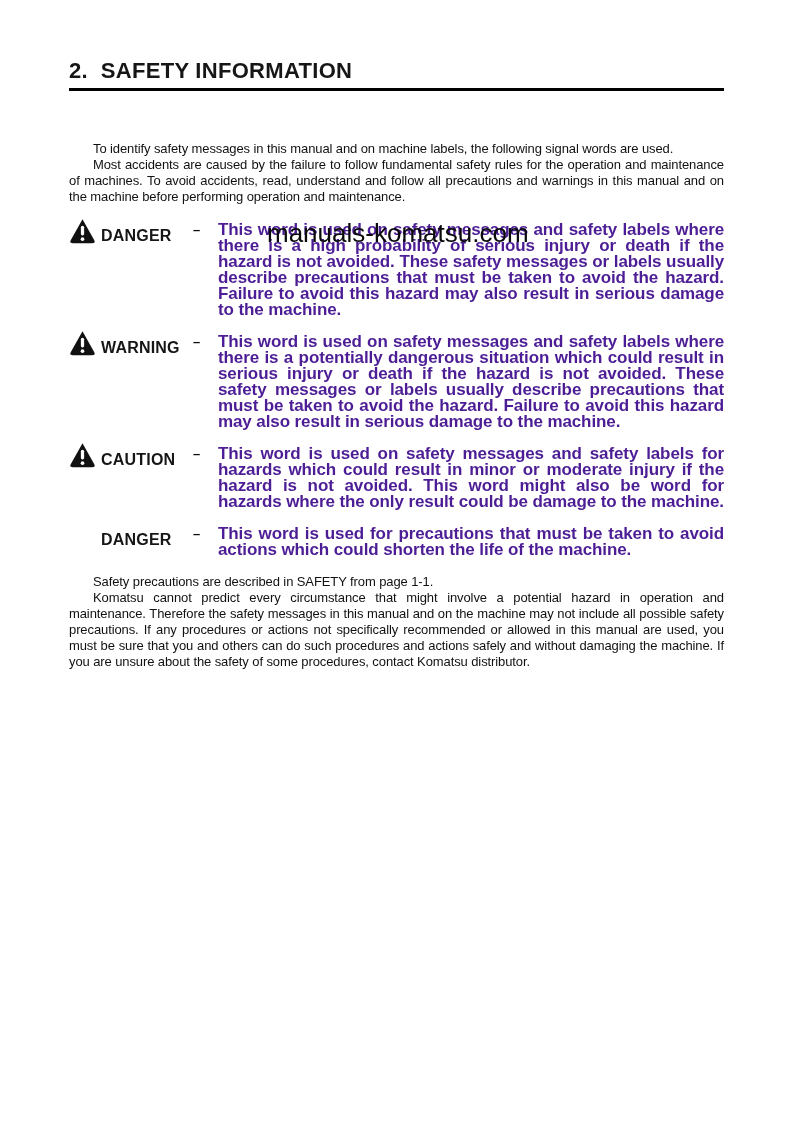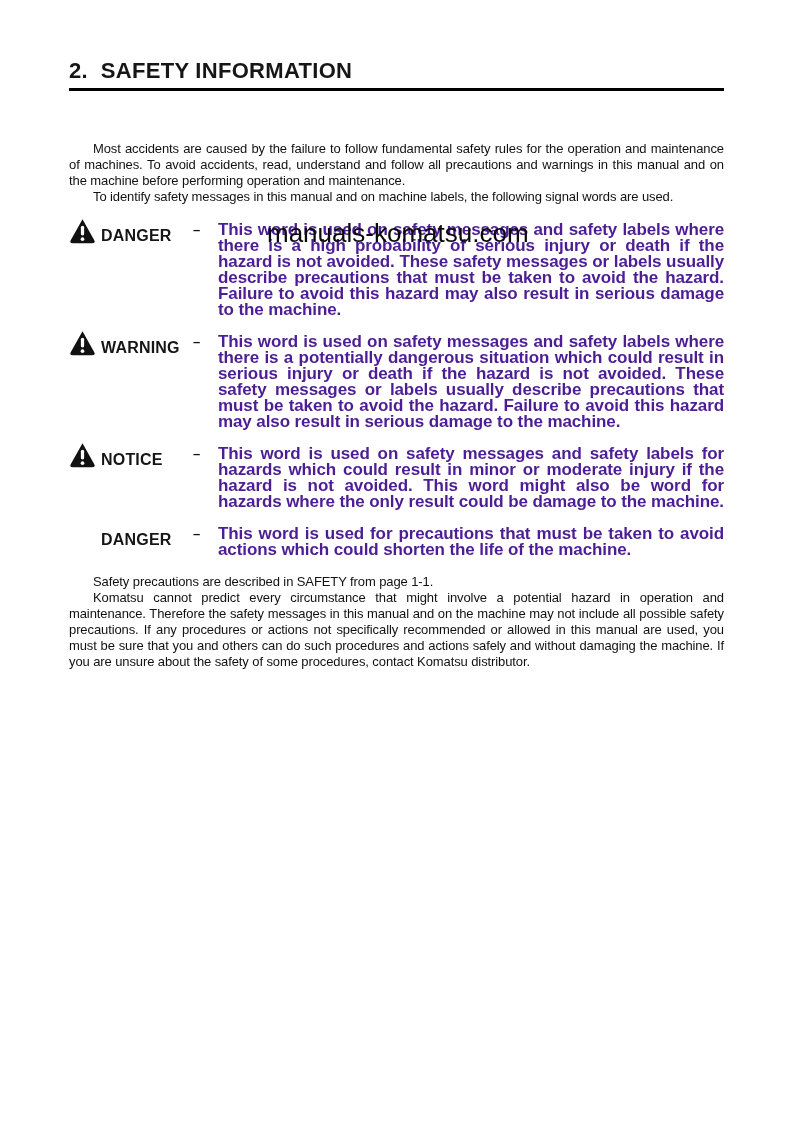--- a/index.html
+++ b/index.html
@@ -83,22 +83,22 @@
   }
 </style>
 </head>
 <body>
 
 <div class="page">
 
   <h1 class="title">2.  SAFETY INFORMATION</h1>
 
   <div class="intro">
+    <p class="body indent">To identify safety messages in this manual and on machine labels, the following signal words are used.</p>
     <p class="body indent">Most accidents are caused by the failure to follow fundamental safety rules for the operation and maintenance of machines. To avoid accidents, read, understand and follow all precautions and warnings in this manual and on the machine before performing operation and maintenance.</p>
-    <p class="body indent">To identify safety messages in this manual and on machine labels, the following signal words are used.</p>
   </div>
 
   <div class="signal-rows">
 
     <div class="signal-row">
       <div class="label-col">
         <span class="warn-icon">
           <svg viewBox="0 0 64 64" width="27" height="26">
             <path d="M32 3 L61 55 Q65 62 55 62 L9 62 Q-1 62 3 55 Z" fill="#111"></path>
             <rect x="28" y="19" width="8" height="24" rx="4" fill="#fff"></rect>
@@ -128,21 +128,21 @@
 
     <div class="signal-row">
       <div class="label-col">
         <span class="warn-icon">
           <svg viewBox="0 0 64 64" width="27" height="26">
             <path d="M32 3 L61 55 Q65 62 55 62 L9 62 Q-1 62 3 55 Z" fill="#111"></path>
             <rect x="28" y="19" width="8" height="24" rx="4" fill="#fff"></rect>
             <circle cx="32" cy="52" r="4.5" fill="#fff"></circle>
           </svg>
         </span>
-        <span class="signal-label">NOTICE</span>
+        <span class="signal-label">CAUTION</span>
       </div>
       <div class="dash-col">–</div>
       <div class="desc-col">This word is used on safety messages and safety labels for hazards which could result in minor or moderate injury if the hazard is not avoided. This word might also be word for hazards where the only result could be damage to the machine.</div>
     </div>
 
     <div class="signal-row">
       <div class="label-col">
         <span class="warn-icon hidden">
           <svg viewBox="0 0 64 64" width="27" height="26"></svg>
         </span>

